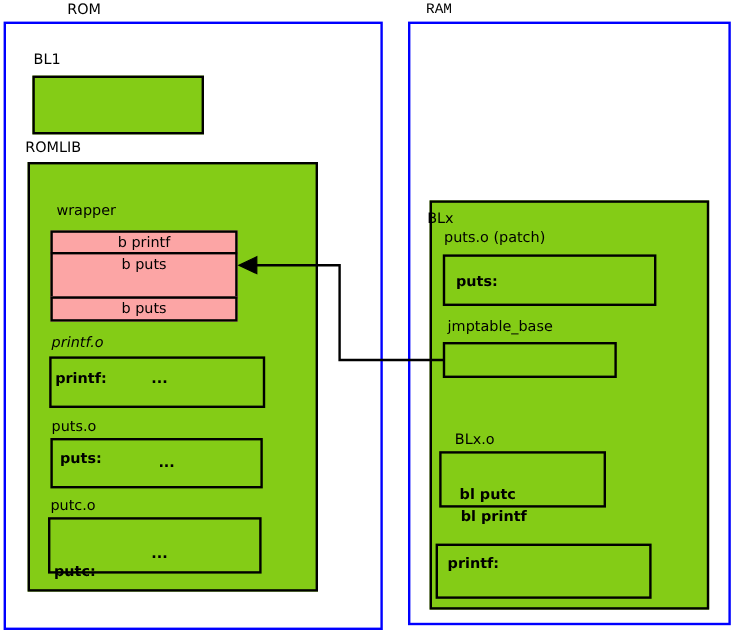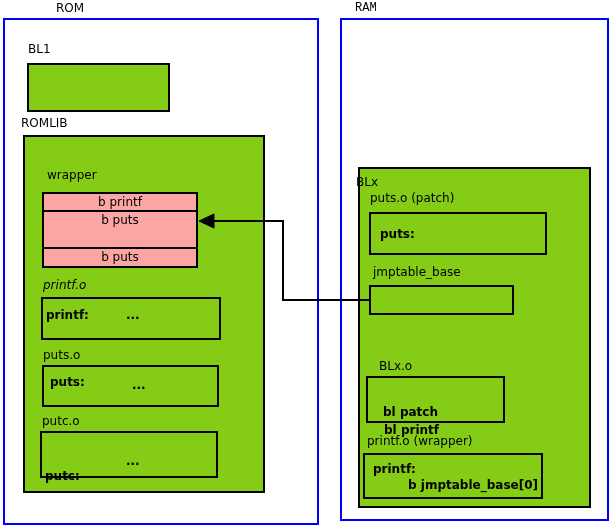--- a/index.html
+++ b/index.html
@@ -68,27 +68,25 @@
     <span class="in" style="left:9px;top:13px;">puts:</span>
   </div>
 
   <div class="lbl" style="left:373px;top:265px;">jmptable_base</div>
   <div class="box" style="left:369px;top:285px;width:145px;height:30px;"></div>
 
   <div class="lbl" style="left:367px;top:359px;"></div>
   <div class="lbl" style="left:367px;top:359px;margin-left:12px;">BLx.o</div>
   <div class="box" style="left:366px;top:376px;width:139px;height:47px;">
     <span class="in" style="left:16px;top:12px;margin-top:33px;">bl printf</span>
-    <span class="in" style="left:15px;top:27px;">bl patch</span>
+    <span class="in" style="left:15px;top:27px;">bl putc</span>
   </div>
 
-  <div class="lbl" style="left:367px;top:434px;">printf.o (wrapper)</div>
   <div class="box" style="left:363px;top:453px;width:180px;height:46px;">
     <span class="in" style="left:8px;top:7px;">printf:</span>
-    <span class="in" style="right:3px;top:23px;">b jmptable_base[0]</span>
   </div>
 
   <svg class="arrow-svg" width="613" height="530" viewBox="0 0 613 530">
     <polyline points="370,300 283,300 283,221 212,221" fill="none" stroke="#000000" stroke-width="2"></polyline>
     <polygon points="199,221 214,214 214,228" fill="#000000" stroke="#000000"></polygon>
   </svg>
 
 </div>
 
 </body></html>

